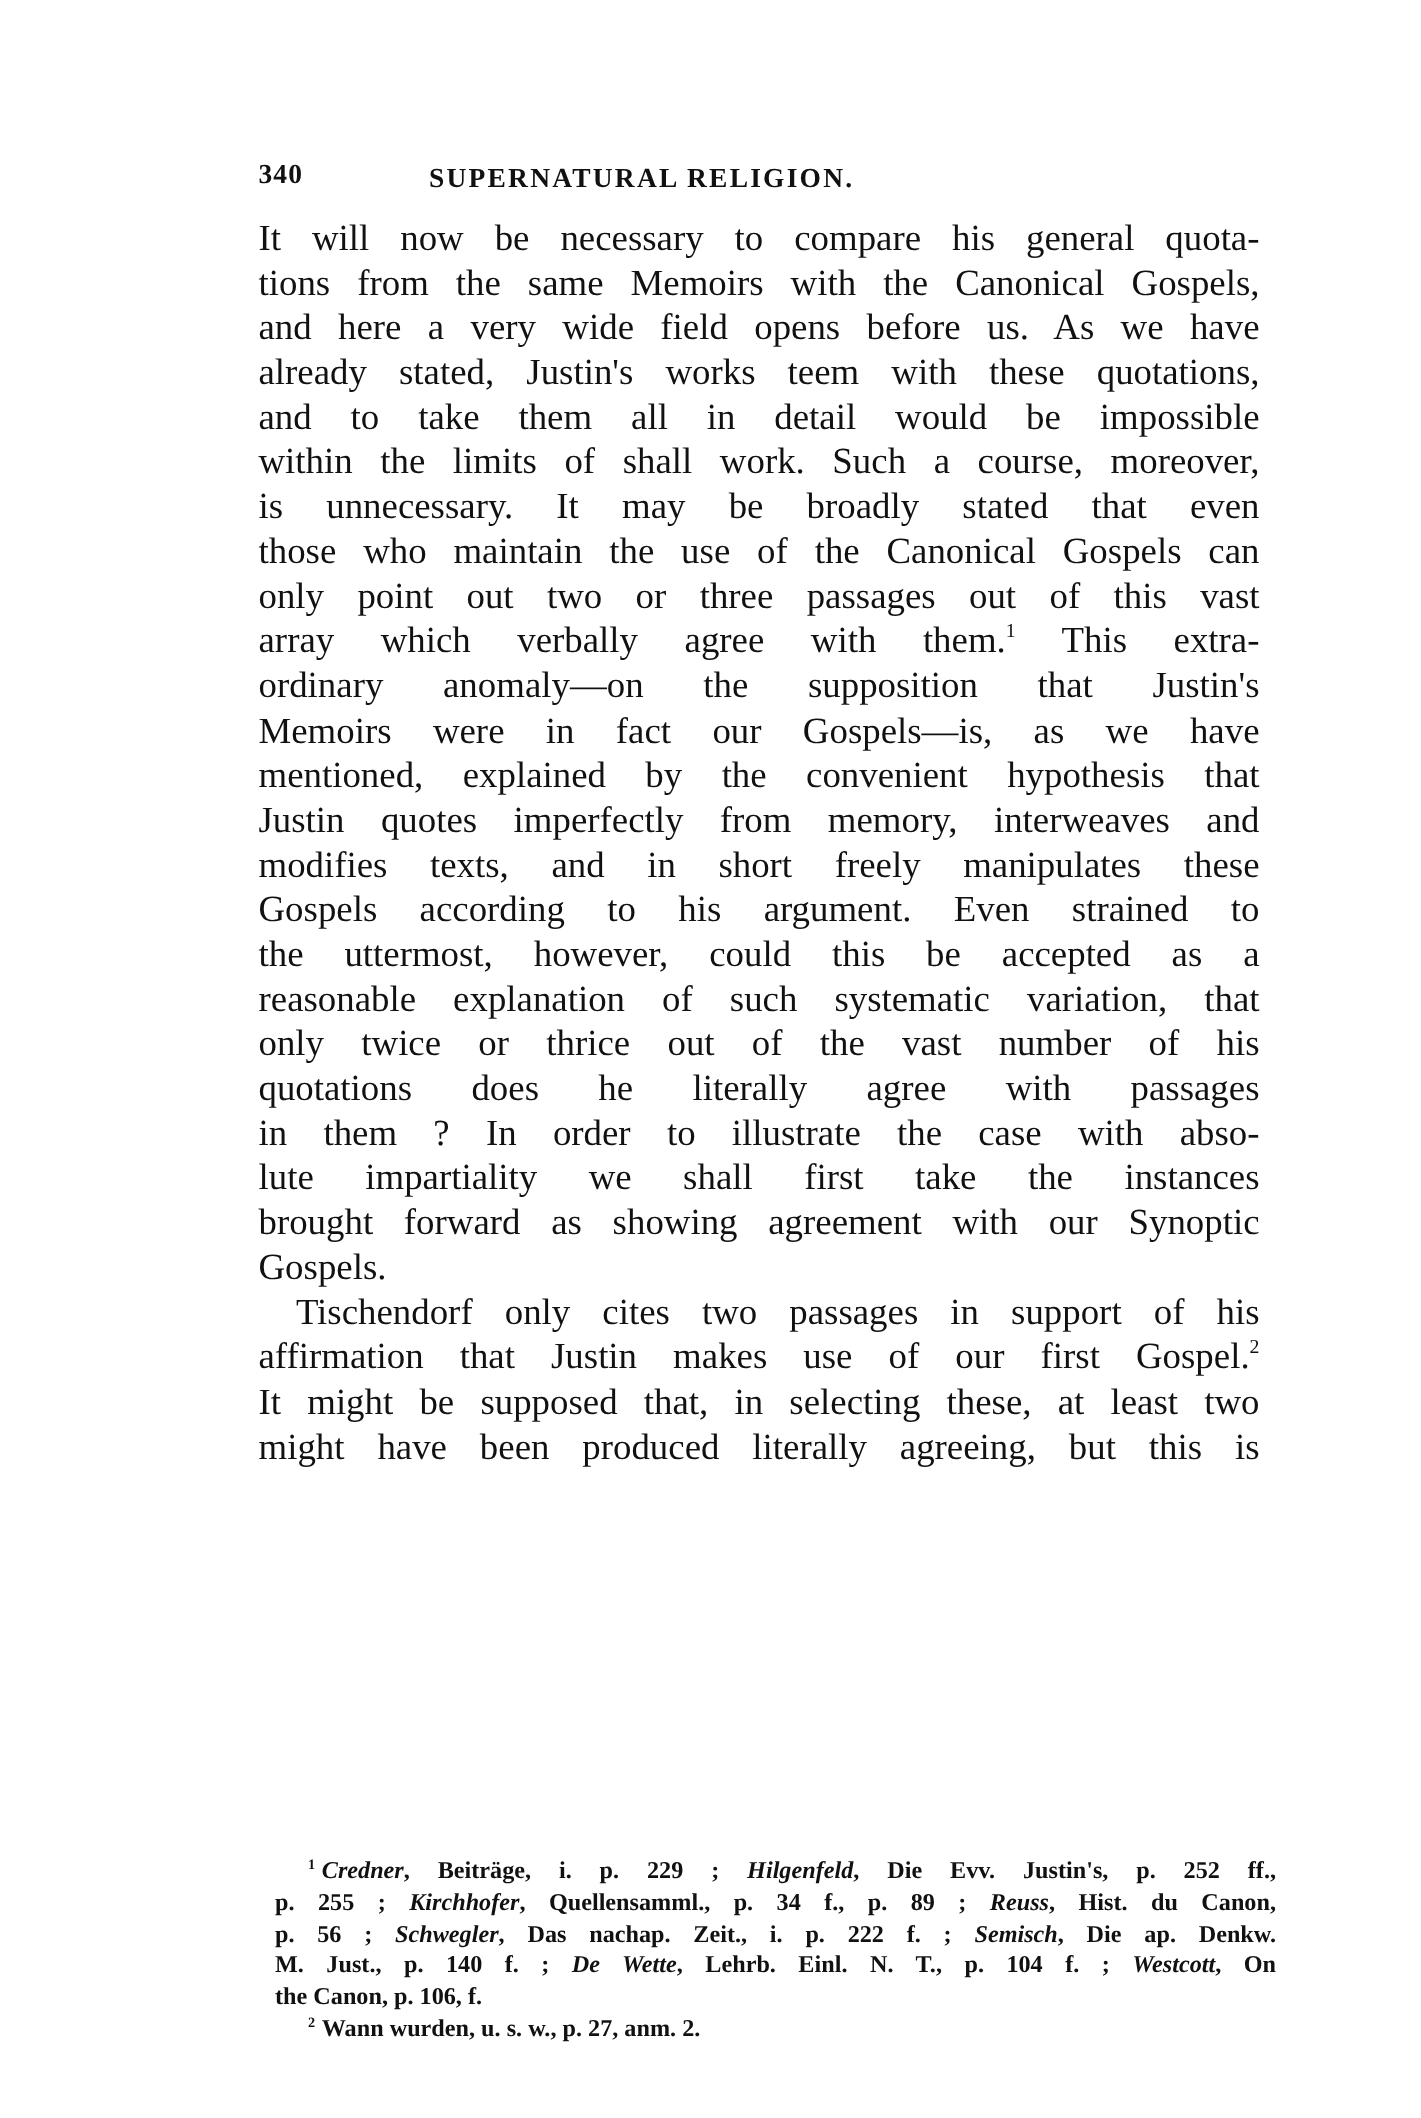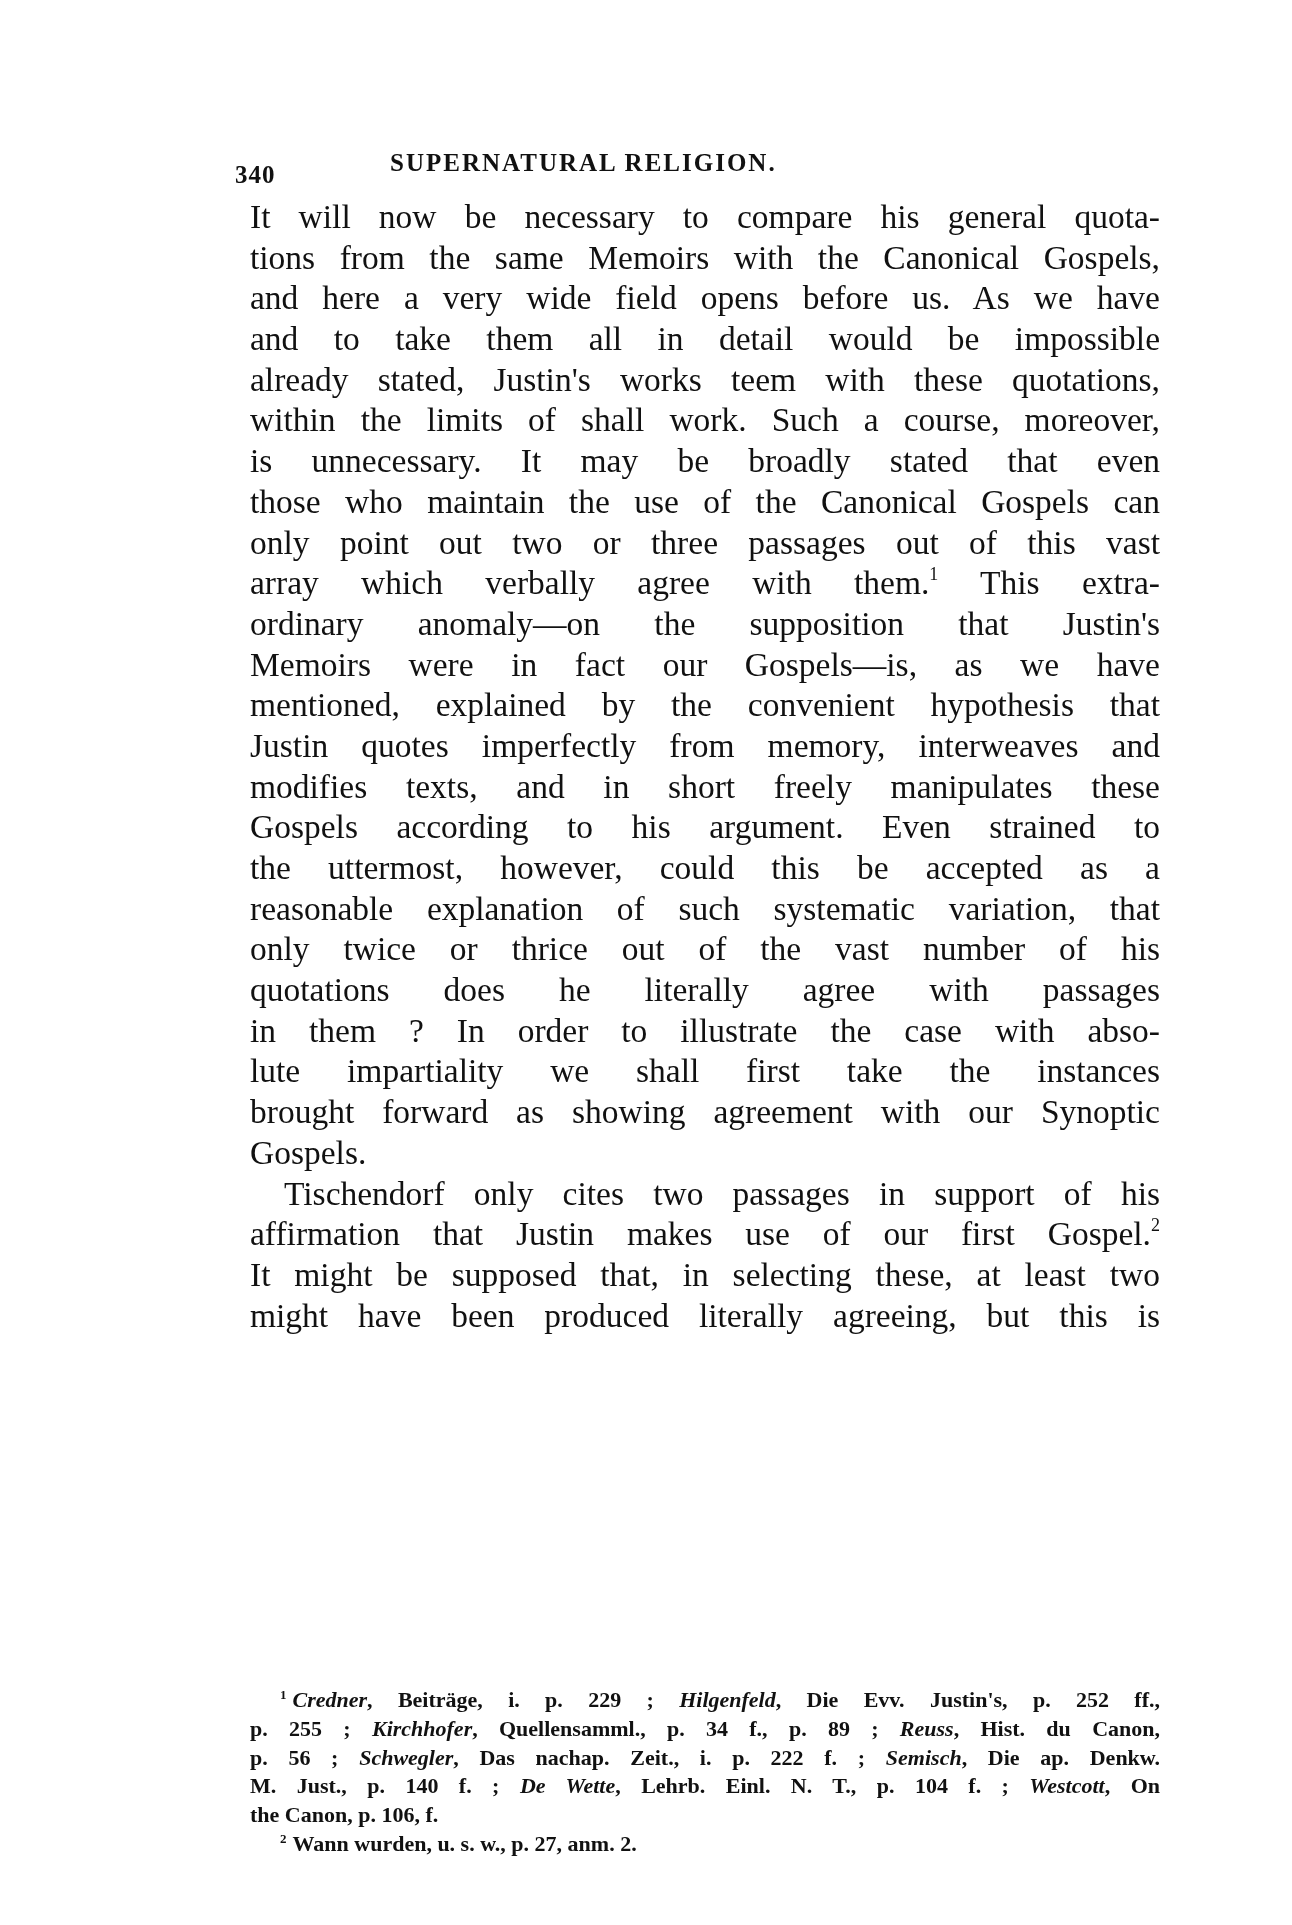--- a/index.html
+++ b/index.html
@@ -1,24 +1,24 @@
 <!DOCTYPE html>
 <html><head>
   <meta charset="utf-8">
   <style>
     html, body { margin: 0; padding: 0; background: #ffffff; }
     body { width: 1292px; height: 1925px; position: relative; overflow: hidden; color: #111; }
     .page { position: absolute; left: 235px; top: 0; width: 910px; }
     .running-head { position: absolute; top: 145px; left: 0; width: 910px; height: 40px;
       font-family: "Liberation Serif", serif; font-weight: bold; font-size: 25px; letter-spacing: 1px; }
-    .folio { position: absolute; left: 0; top: 16px; }
+    .folio { position: absolute; left: 0; top: 0; }
     .head-title { position: absolute; left: 155px; top: 4px; letter-spacing: 2px; }
     .body-text { position: absolute; top: 197px; left: 0; width: 910px;
       font-family: "Liberation Serif", serif; font-size: 33.5px; line-height: 40.7px;
-      text-align: justify; margin-left: 15px; }
+      text-align: justify; }
     .line { display: block; height: 40.7px; white-space: nowrap; text-align-last: justify; text-align: justify; }
     .line.last { text-align-last: left; }
     .indent { padding-left: 34px; }
     sup { font-size: 18px; line-height: 0; vertical-align: 14px; }
     .footnotes { position: absolute; top: 1686px; left: 15px; width: 910px;
       font-family: "Liberation Serif", serif; font-weight: bold; font-size: 22px; line-height: 28.8px; }
     .fn-line { display: block; height: 28.8px; white-space: nowrap; text-align: justify; text-align-last: justify; }
     .fn-line.last { text-align-last: left; }
     .fn-indent { padding-left: 30px; }
     .fn-sup { font-size: 13px; vertical-align: 8px; line-height: 0; margin-right: 6px; }
@@ -31,22 +31,22 @@
   <div class="running-head">
     <span class="folio">340</span>
     <span class="head-title">SUPERNATURAL RELIGION.</span>
   </div>
 
   <div class="body-text">
     <div id="para1">
         <span class="line">It will now be necessary to compare his general quota-</span>
         <span class="line">tions from the same Memoirs with the Canonical Gospels,</span>
         <span class="line">and here a very wide field opens before us.  As we have</span>
+        <span class="line">already stated, Justin's works teem with these quotations,</span>
         <span class="line">and to take them all in detail would be impossible</span>
-        <span class="line">already stated, Justin's works teem with these quotations,</span>
         <span class="line">within the limits of shall work.  Such a course, moreover,</span>
         <span class="line">is unnecessary.  It may be broadly stated that even</span>
         <span class="line">those who maintain the use of the Canonical Gospels can</span>
         <span class="line">only point out two or three passages out of this vast</span>
         <span class="line">array which verbally agree with them.<sup>1</sup>  This extra-</span>
         <span class="line">ordinary anomaly—on the supposition that Justin's</span>
         <span class="line">Memoirs were in fact our Gospels—is, as we have</span>
         <span class="line">mentioned, explained by the convenient hypothesis that</span>
         <span class="line">Justin quotes imperfectly from memory, interweaves and</span>
         <span class="line">modifies texts, and in short freely manipulates these</span>

